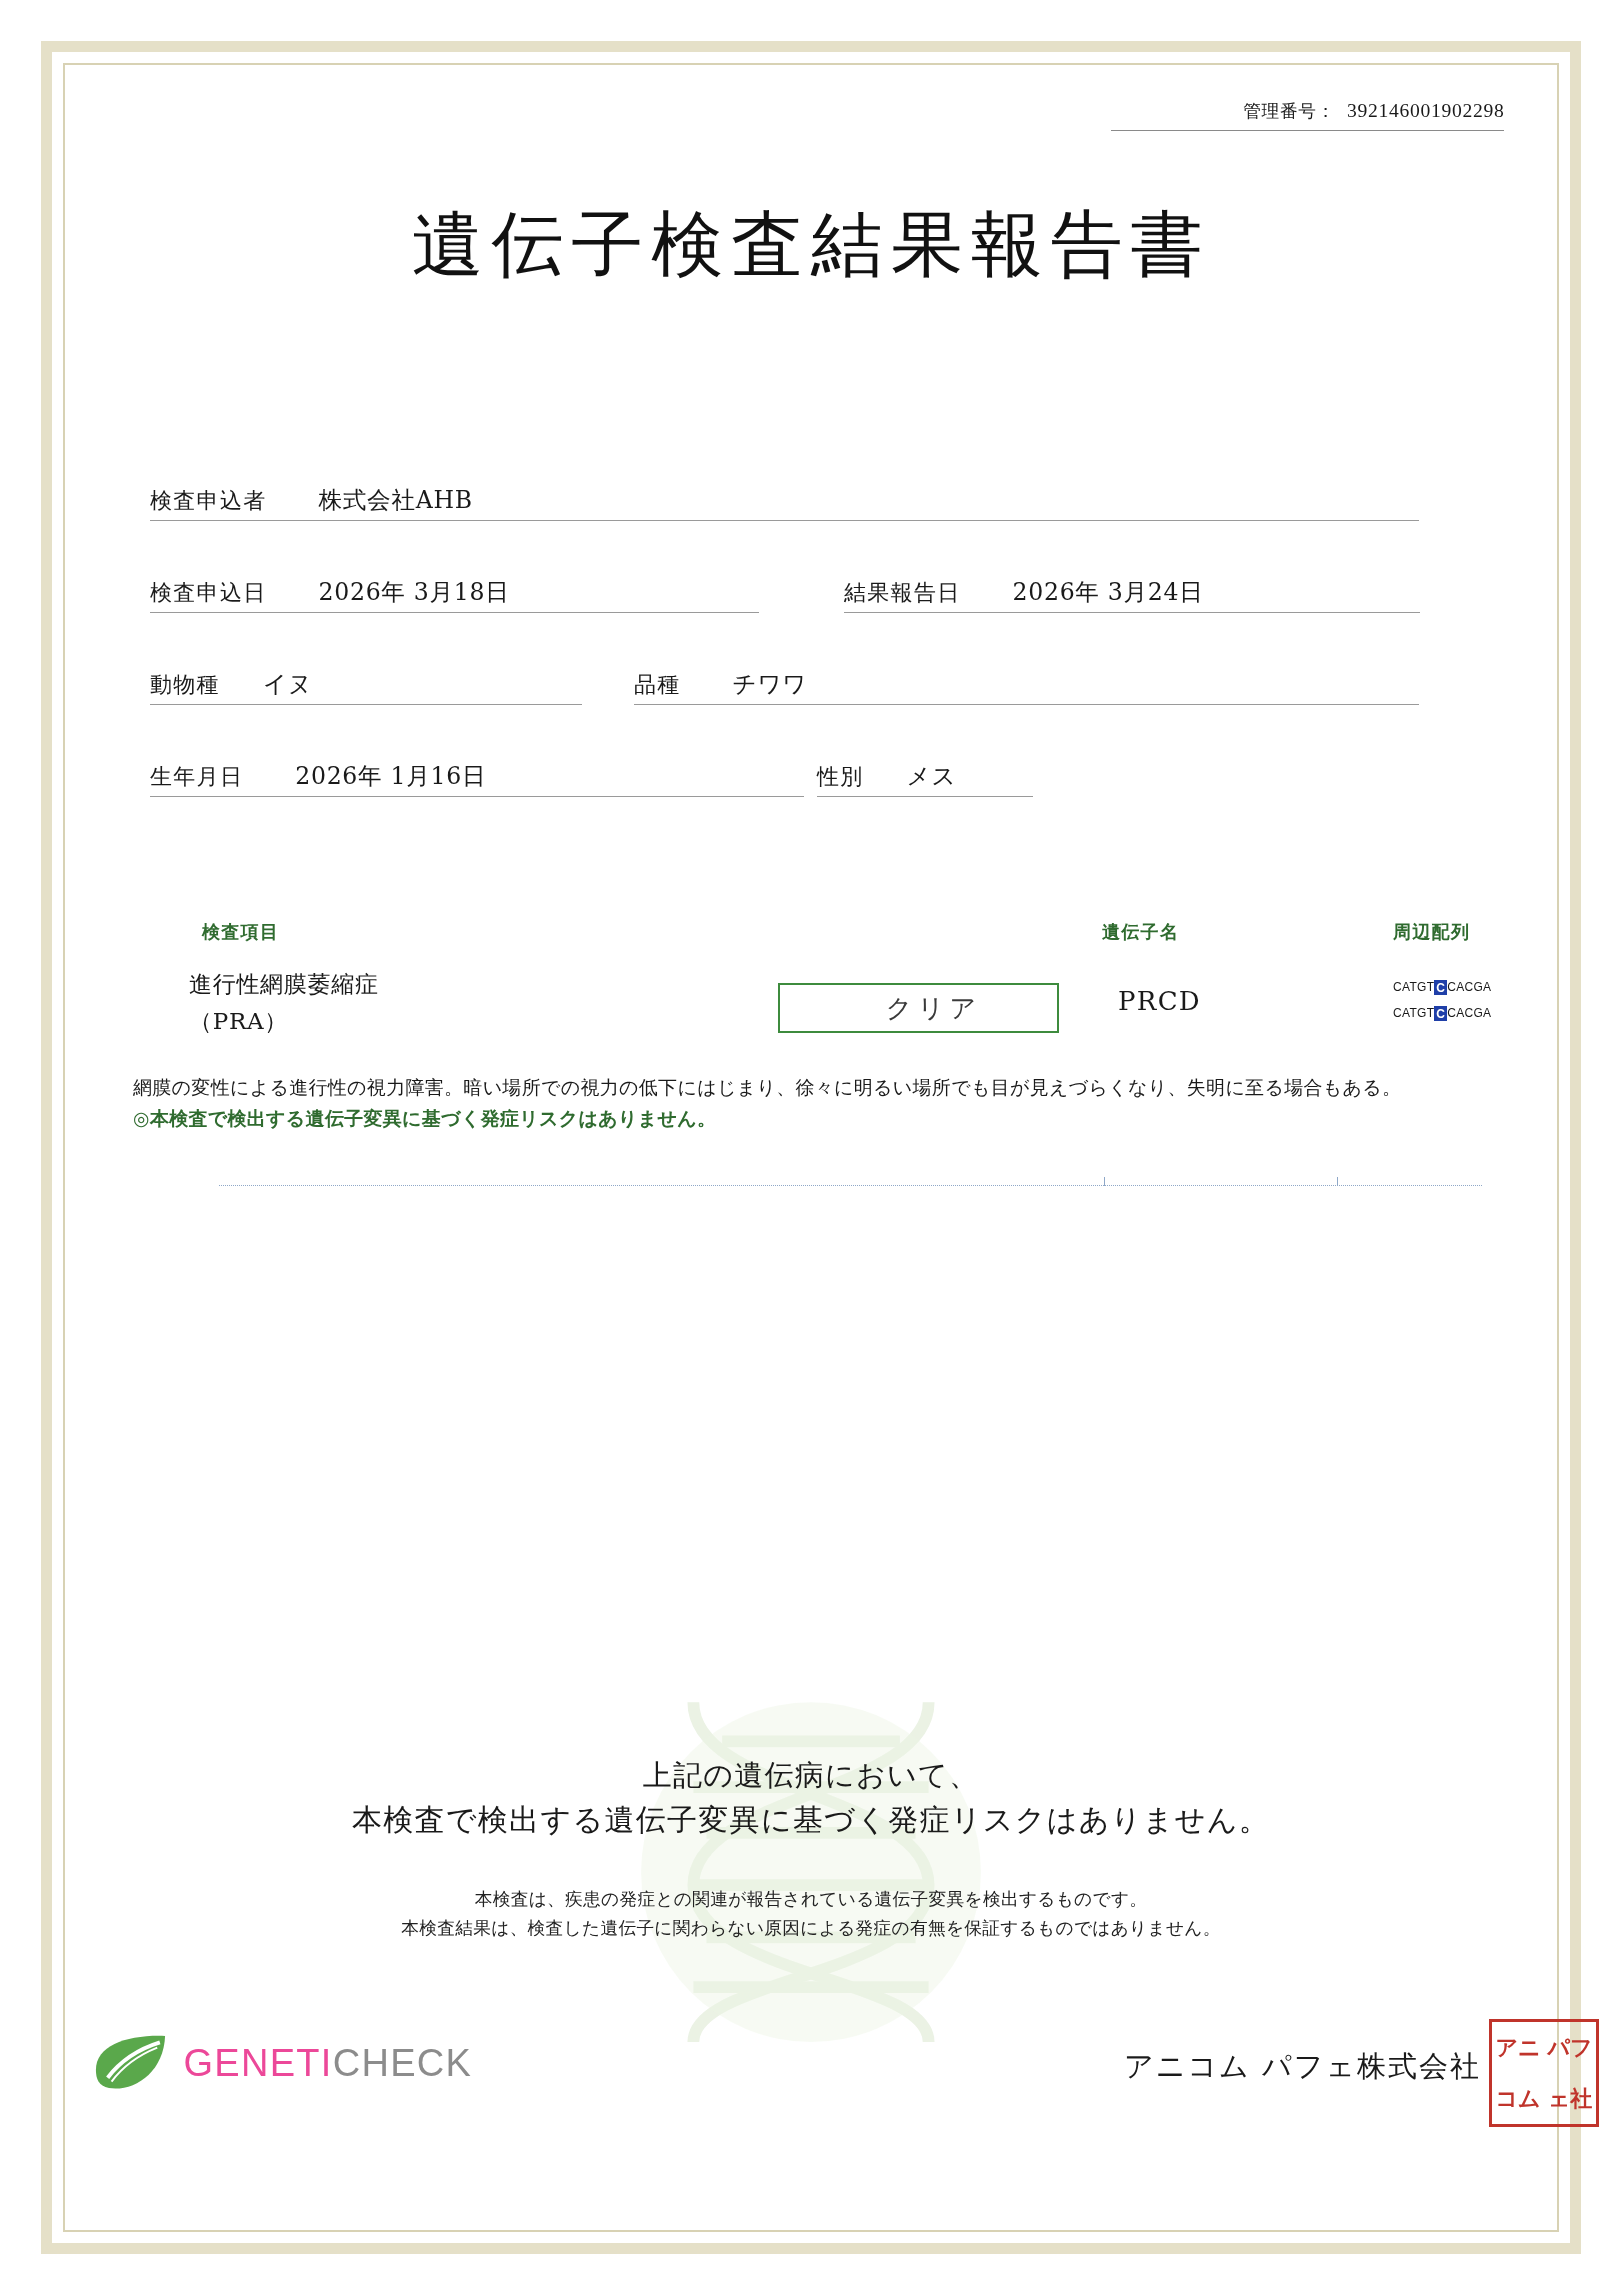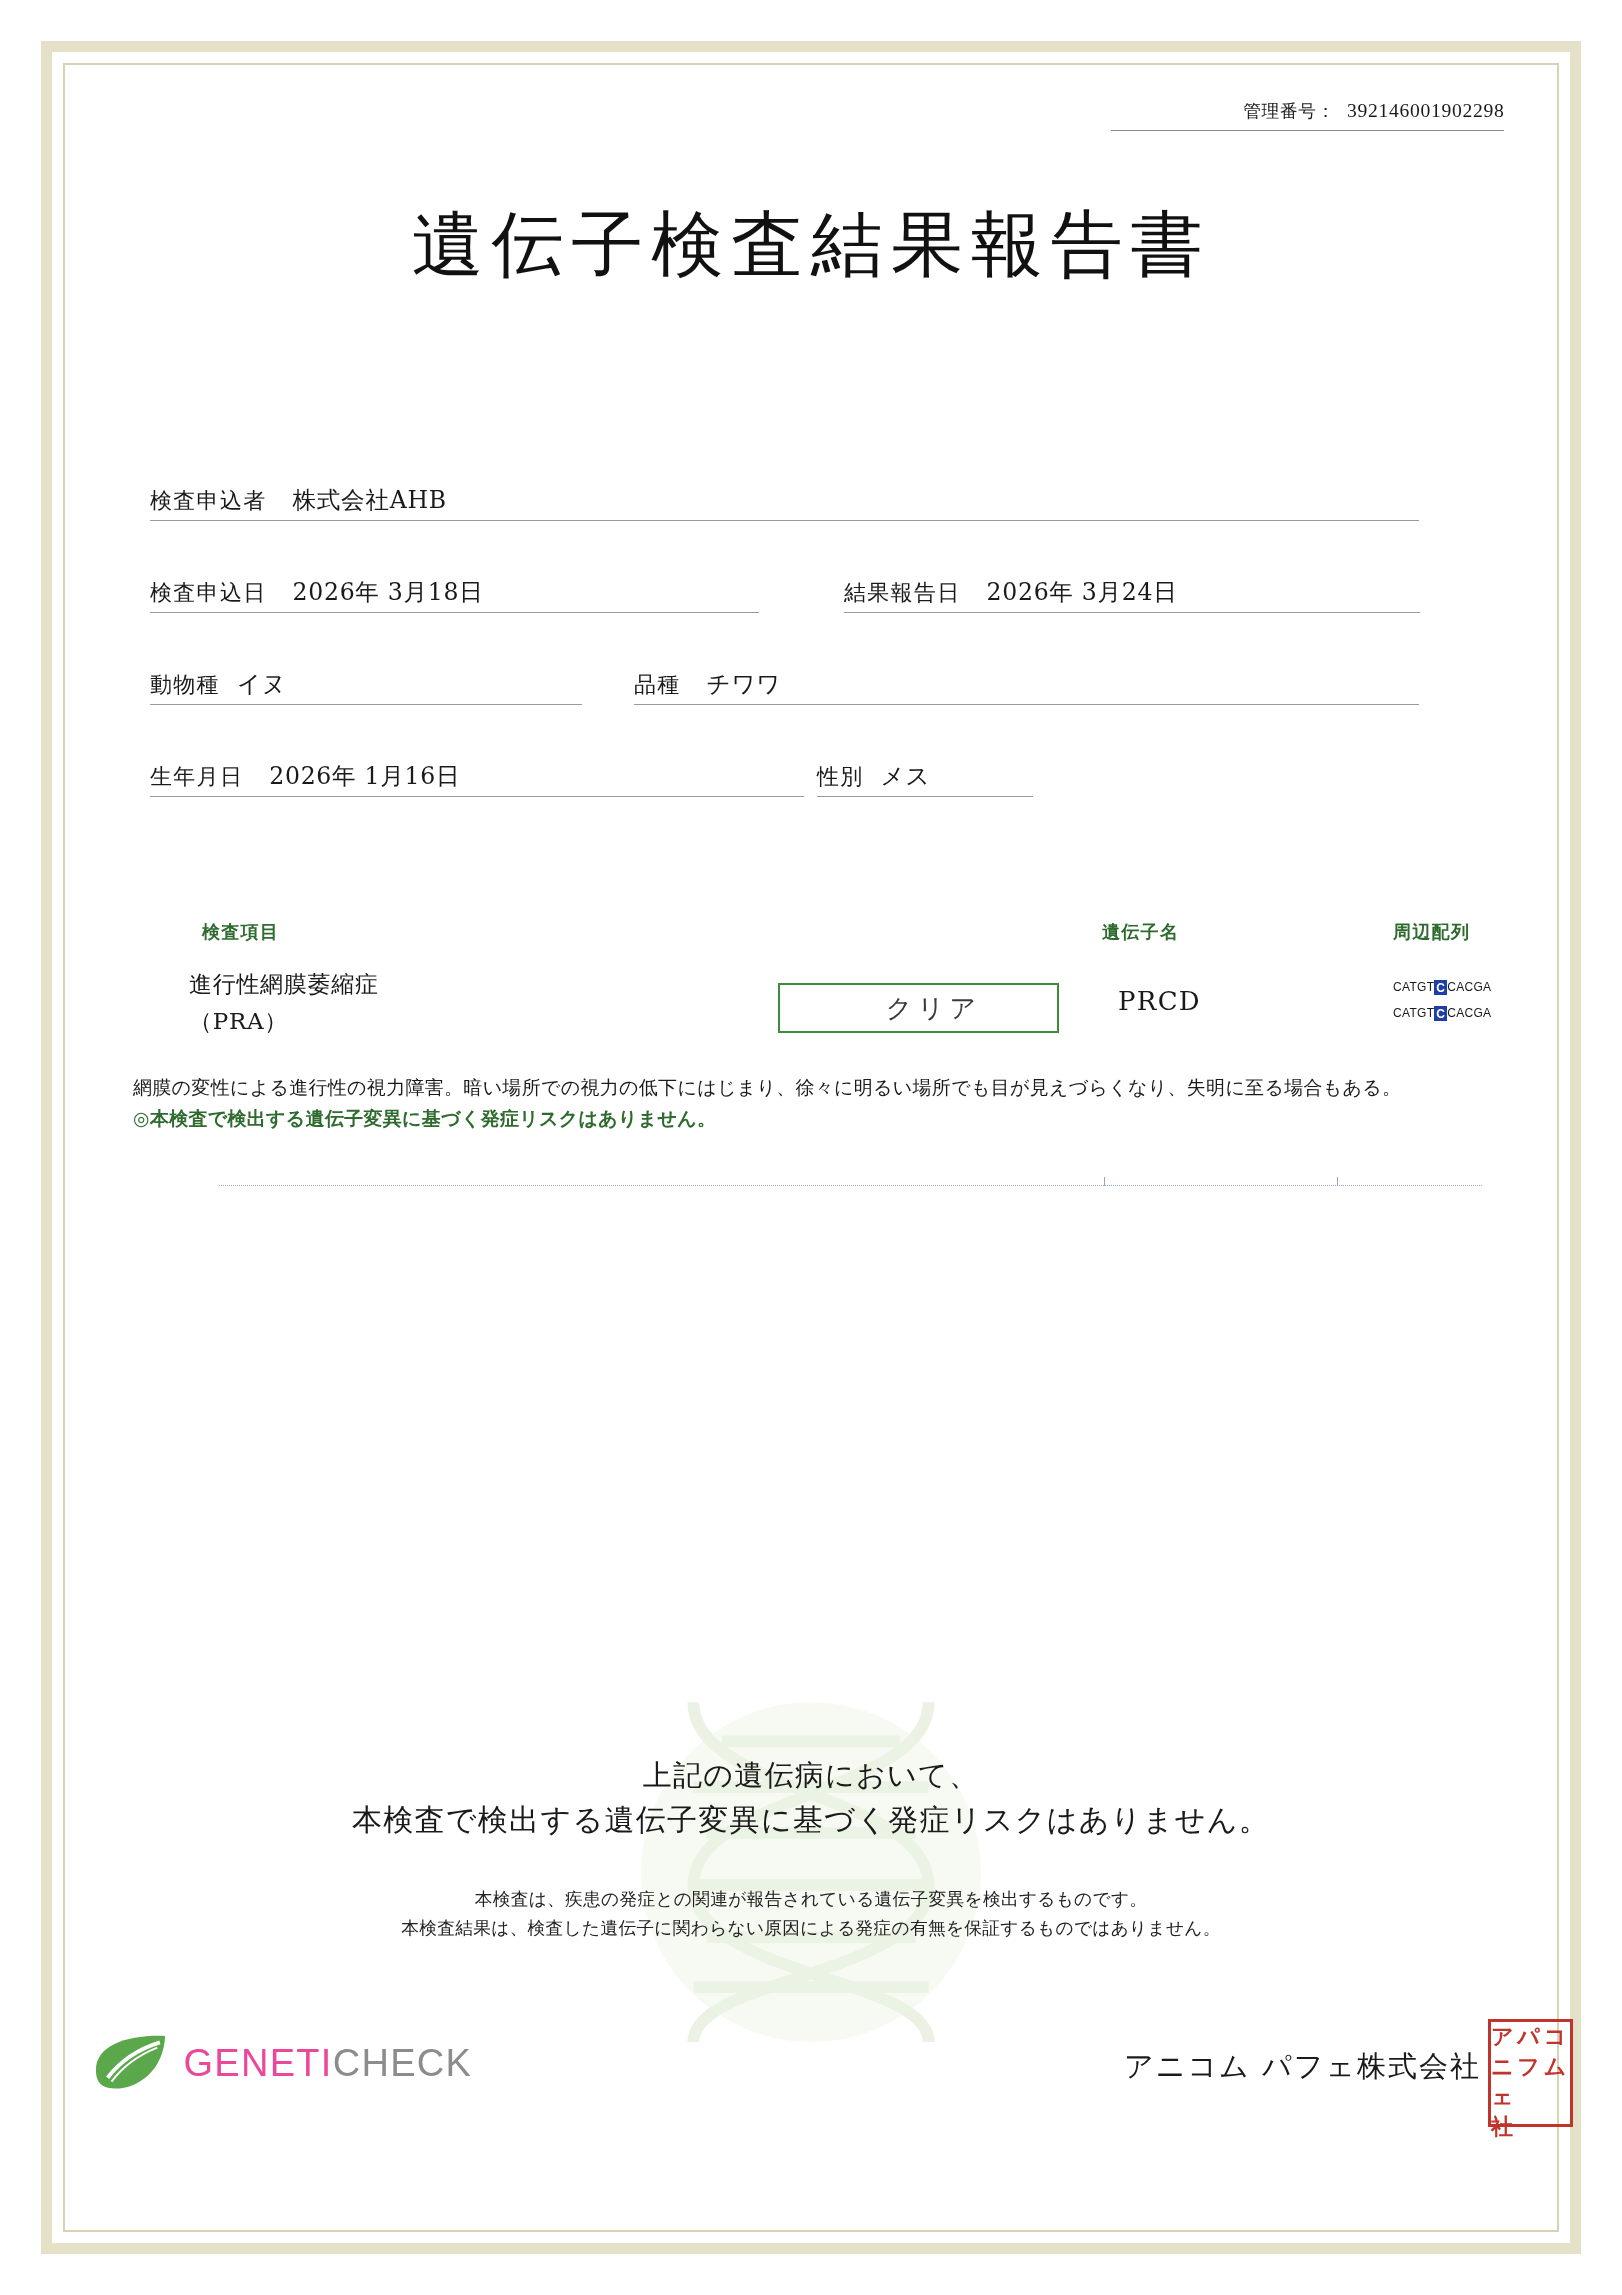--- a/index.html
+++ b/index.html
@@ -96,20 +96,21 @@
     height: 92px;
   }
   .field {
     position: absolute;
     border-bottom: 1.3px solid #9a9a9a;
     height: 56px;
     box-sizing: border-box;
     display: flex;
     align-items: flex-end;
     padding-bottom: 3.9px;
+    gap: 26px;
   }
   .f-label {
     font-size: 22px;
     font-family: "DejaVu Serif", serif;
     letter-spacing: 1.3px;
     white-space: nowrap;
   }
   .f-value {
     font-size: 23.6px;
     font-family: "DejaVu Serif", serif;
@@ -308,29 +309,29 @@
     position: absolute;
     right: 141px;
     top: 2047px;
     font-size: 29px;
     letter-spacing: 2px;
     font-family: "DejaVu Serif", serif;
     white-space: nowrap;
   }
   .seal {
     position: absolute;
-    right: 49px;
+    right: 23px;
     top: 2019px;
-    width: 85px;
+    width: 110px;
     height: 108px;
     border: 3.3px solid #c0342b;
     box-sizing: border-box;
     color: #c0342b;
     display: grid;
-    grid-template-columns: 1fr 1fr 1fr;
+    grid-template-columns: 1fr 1fr;
     grid-template-rows: 1fr 1fr;
     font-family: "DejaVu Serif", serif;
     font-size: 22px;
     font-weight: bold;
   }
   .seal span {
     display: flex;
     align-items: center;
     justify-content: center;
   }

